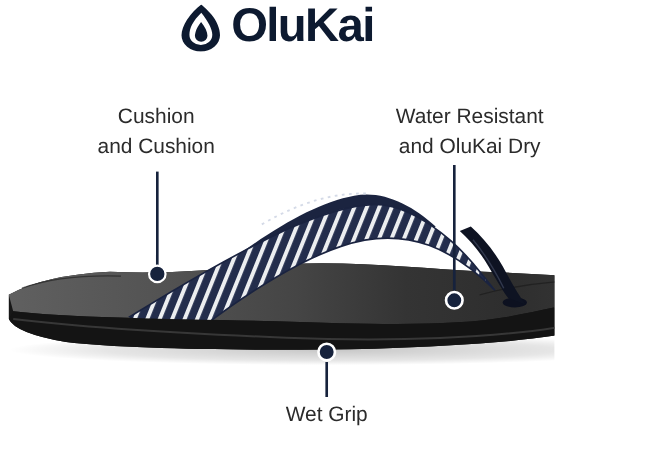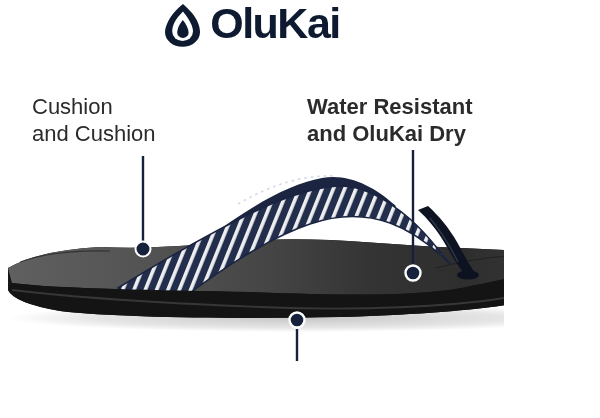--- a/index.html
+++ b/index.html
@@ -21,27 +21,28 @@
     font-weight:bold;
     letter-spacing:-1.5px;
     color:#0d1a30;
     line-height:1;
     transform:translateY(-2px);
   }
   
   .label{
     position:absolute;
     width:220px;
-    font-size:22px;
+    text-align:center;
+    font-size:19px;
     font-weight:500;
     line-height:27px;
     color:#2b2b2b;
   }
   #label-cushion{left:32px;top:93px;}
-  #label-water{left:307px;top:93px;font-weight:bold;}
+  #label-water{left:317px;top:93px;}
   #label-outsole{left:187px;top:364px;}
   
   .art{position:absolute;left:0;top:0;width:600px;height:418px;display:block;}
 </style>
 </head>
 <body>
 
 <div id="stage">
 
   <div class="logo">
@@ -55,20 +56,21 @@
 
   <div class="label" id="label-cushion">
     <div>Cushion</div>
     <div>and Cushion</div>
   </div>
   <div class="label" id="label-water">
     <div>Water Resistant</div>
     <div>and OluKai Dry</div>
   </div>
   <div class="label" id="label-outsole">
+    <div>Wet Grip</div>
   </div>
 
   <svg class="art" viewBox="0 0 600 418">
     <defs>
       <radialGradient id="shadowGrad" cx="50%" cy="50%" r="50%">
         <stop offset="0%" stop-color="#000000" stop-opacity="0.22"></stop>
         <stop offset="70%" stop-color="#000000" stop-opacity="0.10"></stop>
         <stop offset="100%" stop-color="#000000" stop-opacity="0"></stop>
       </radialGradient>
       <linearGradient id="deckGrad" x1="0" y1="0" x2="1" y2="0">

